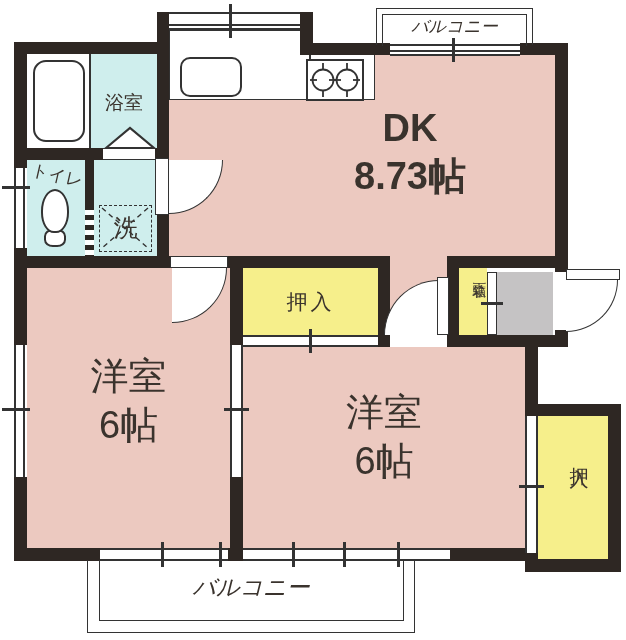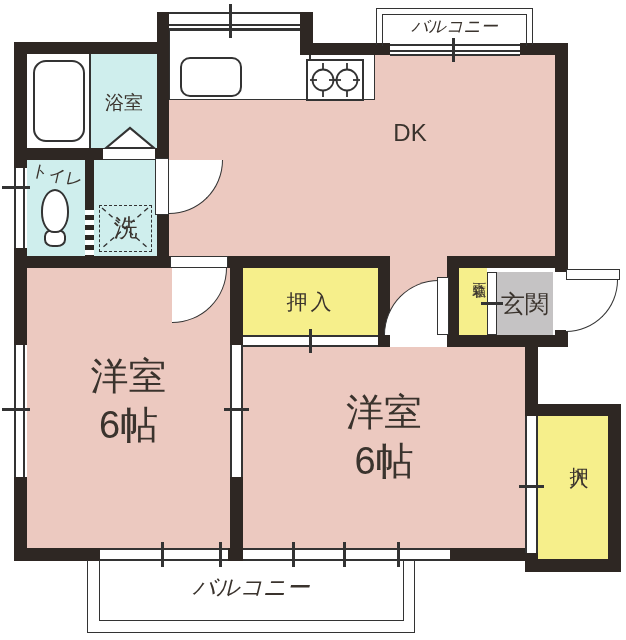--- a/index.html
+++ b/index.html
@@ -163,31 +163,31 @@
 
   <div class="bal" style="left:376px;top:8px;width:157px;height:37px;border:1.5px solid #333;border-bottom:none;display:flex;align-items:center;justify-content:center;">
     <div class="bal" style="left:5px;top:5px;width:145px;height:32px;border:1.5px solid #333;border-bottom:none;"></div>
     <span class="lbl" style="position:relative;font-size:17px;">バルコニー</span>
   </div>
   <div class="bal" style="left:87px;top:560px;width:328px;height:73px;border:1.5px solid #333;border-top:none;">
     <div class="bal" style="left:11px;top:0;width:305px;height:61px;border:1.5px solid #333;border-top:none;"></div>
     <span class="lbl" style="position:absolute;left:0;top:14px;width:100%;font-size:23px;">バルコニー</span>
   </div>
 
-  <div class="abs lbl" style="left:320px;top:118px;width:180px;font-size:24px;font-weight:400;line-height:1.25;">
+  <div class="abs lbl" style="left:320px;top:105px;width:180px;font-size:38px;font-weight:700;line-height:1.25;">
     <div>DK</div>
+    <div>8.73帖</div>
   </div>
   <div class="abs lbl" style="left:91px;top:92px;width:66px;font-size:19px;">浴室</div>
   <div class="abs lbl" style="left:26px;top:166px;width:62px;font-size:17px;transform:rotate(13deg);">トイレ</div>
   <div class="abs lbl" style="left:27px;top:352px;width:203px;font-size:38px;font-weight:500;line-height:1.3;">
     <div>洋室</div>
     <div>6帖</div>
   </div>
   <div class="abs lbl" style="left:243px;top:388px;width:282px;font-size:38px;font-weight:500;line-height:1.3;">
     <div>洋室</div>
     <div>6帖</div>
   </div>
   <div class="abs lbl" style="left:243px;top:289px;width:135px;font-size:21px;letter-spacing:3px;">押入</div>
   <div class="abs lbl vtext" style="left:556px;top:452px;width:34px;font-size:19px;">押入</div>
   <div class="abs lbl vtext" style="left:459px;top:272px;width:28px;font-size:13.5px;letter-spacing:1px;">下駄箱</div>
-  <div class="abs lbl" style="left:497px;top:290px;width:56px;font-size:24px;">玄関</div>
 
 </div>
 
 </body></html>

